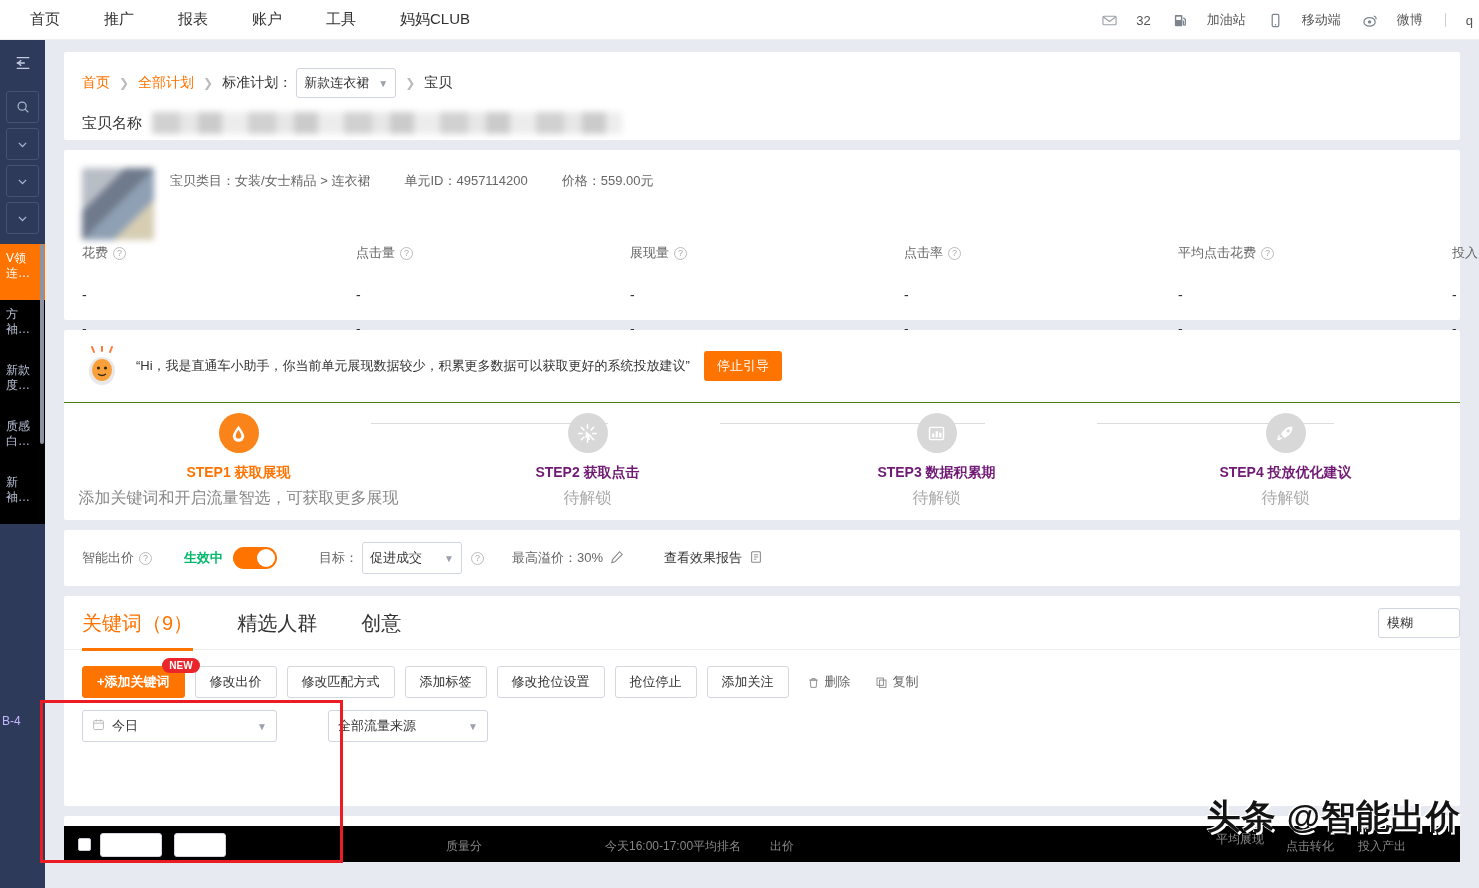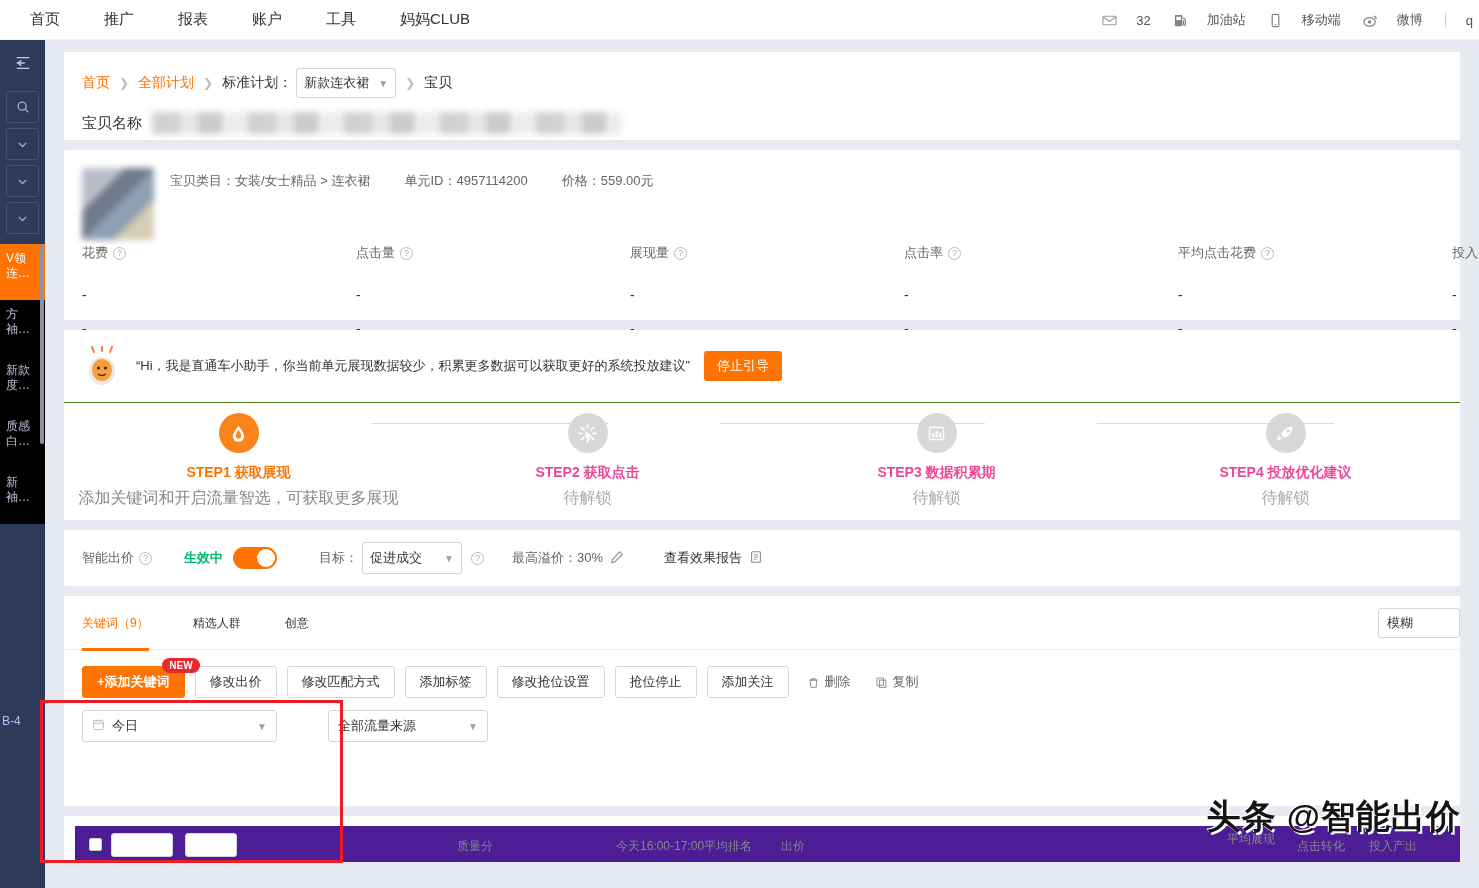--- a/index.html
+++ b/index.html
@@ -153,21 +153,21 @@
   }
   .steps-inner { display: flex; position: relative; }
   .step { flex: 1 1 0; text-align: center; position: relative; }
   .step-circle {
     width: 40px; height: 40px; border-radius: 50%; margin: 0 auto;
     background: #d8d8d8; display: flex; align-items: center;
     justify-content: center; position: relative; z-index: 2;
   }
   .step.active .step-circle { background: #fa8419; }
   .step-title {
-    margin-top: 11px; font-size: 14px; font-weight: bold; color: #ec4899;
+    margin-top: 11px; font-size: 14px; font-weight: bold; color: #701a75;
   }
   .step.active .step-title { color: #ff7300; }
   .step-sub { margin-top: 6px; font-size: 16px; color: #aaa; }
   .step.active .step-sub { color: #888; }
   .step-line {
     position: absolute; top: 20px; height: 1px; background: #dcdcdc; z-index: 1;
   }
 
   
   .bid-card {
@@ -194,21 +194,21 @@
   .bid-report { margin-left: 40px; font-size: 13px; color: #333; cursor: pointer; }
   .pen { color: #888; cursor: pointer; }
 
   
   .tabs-card { position: relative; height: 210px; padding: 0; }
   .tabs {
     display: flex; align-items: center; height: 54px; padding-left: 18px;
     border-bottom: 1px solid #eee;
   }
   .tab {
-    font-size: 12px; color: #333; margin-right: 44px; height: 54px;
+    font-size: 20px; color: #333; margin-right: 44px; height: 54px;
     line-height: 54px; cursor: pointer; position: relative;
   }
   .tab.active { color: #ff7300; }
   .tab.active::after {
     content: ""; position: absolute; left: 0; right: 0; bottom: -1px;
     height: 3px; background: #ff7300;
   }
   .fuzzy-select {
     position: absolute; right: 0px; top: 12px; width: 82px; height: 30px;
     border: 1px solid #d0d4de; border-radius: 3px; display: flex;
@@ -244,22 +244,22 @@
   .fs-date { width: 195px; }
   .fs-src { width: 160px; }
   .cal-ico { color: #bbb; margin-right: 7px; }
 
   
   .table-card {
     background: #fff; margin: 0 19px; height: 46px; position: relative;
     border-radius: 2px 2px 0 0;
   }
   .th-row {
-    position: absolute; left: 11px; right: 0; top: 10px; height: 36px;
-    background: #4c1d95; display: flex; align-items: center;
+    position: absolute; left: 0; right: 0; top: 10px; height: 36px;
+    background: #000000; display: flex; align-items: center;
   }
   .th {
     font-size: 12px; color: #888; white-space: nowrap; position: absolute;
   }
   .chk {
     width: 13px; height: 13px; border: 1px solid #c8ccd4; border-radius: 2px;
     background: #fff;
   }
   .th-input {
     width: 62px; height: 24px; border: 1px solid #d5d8df; border-radius: 3px;

